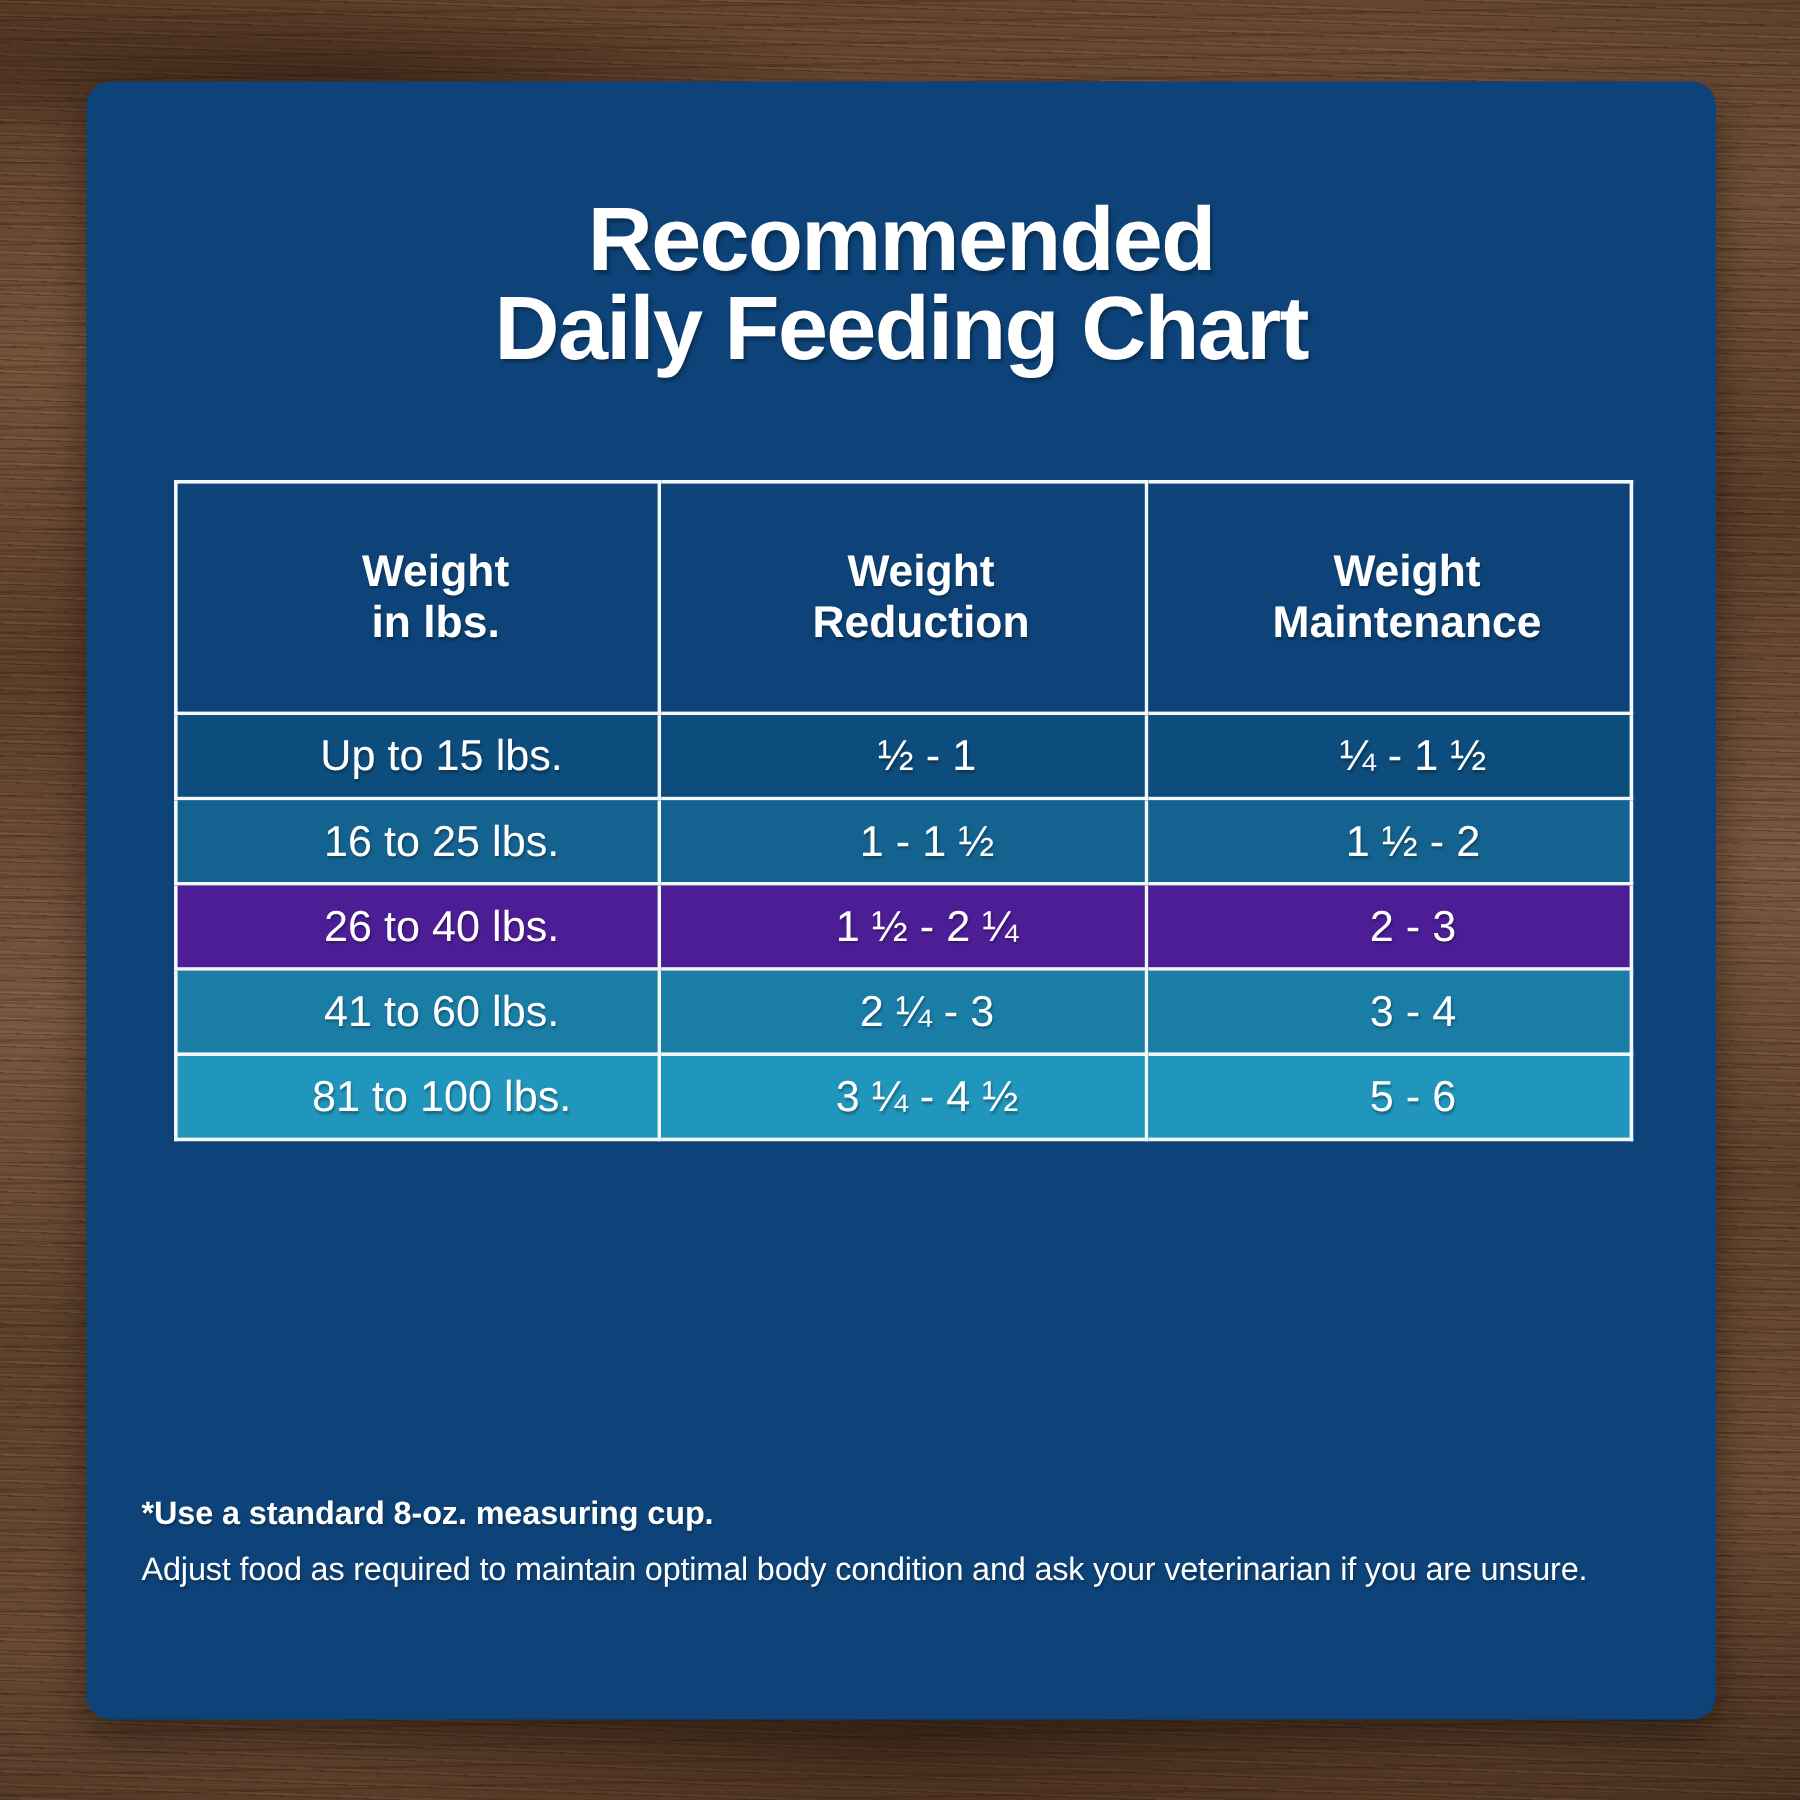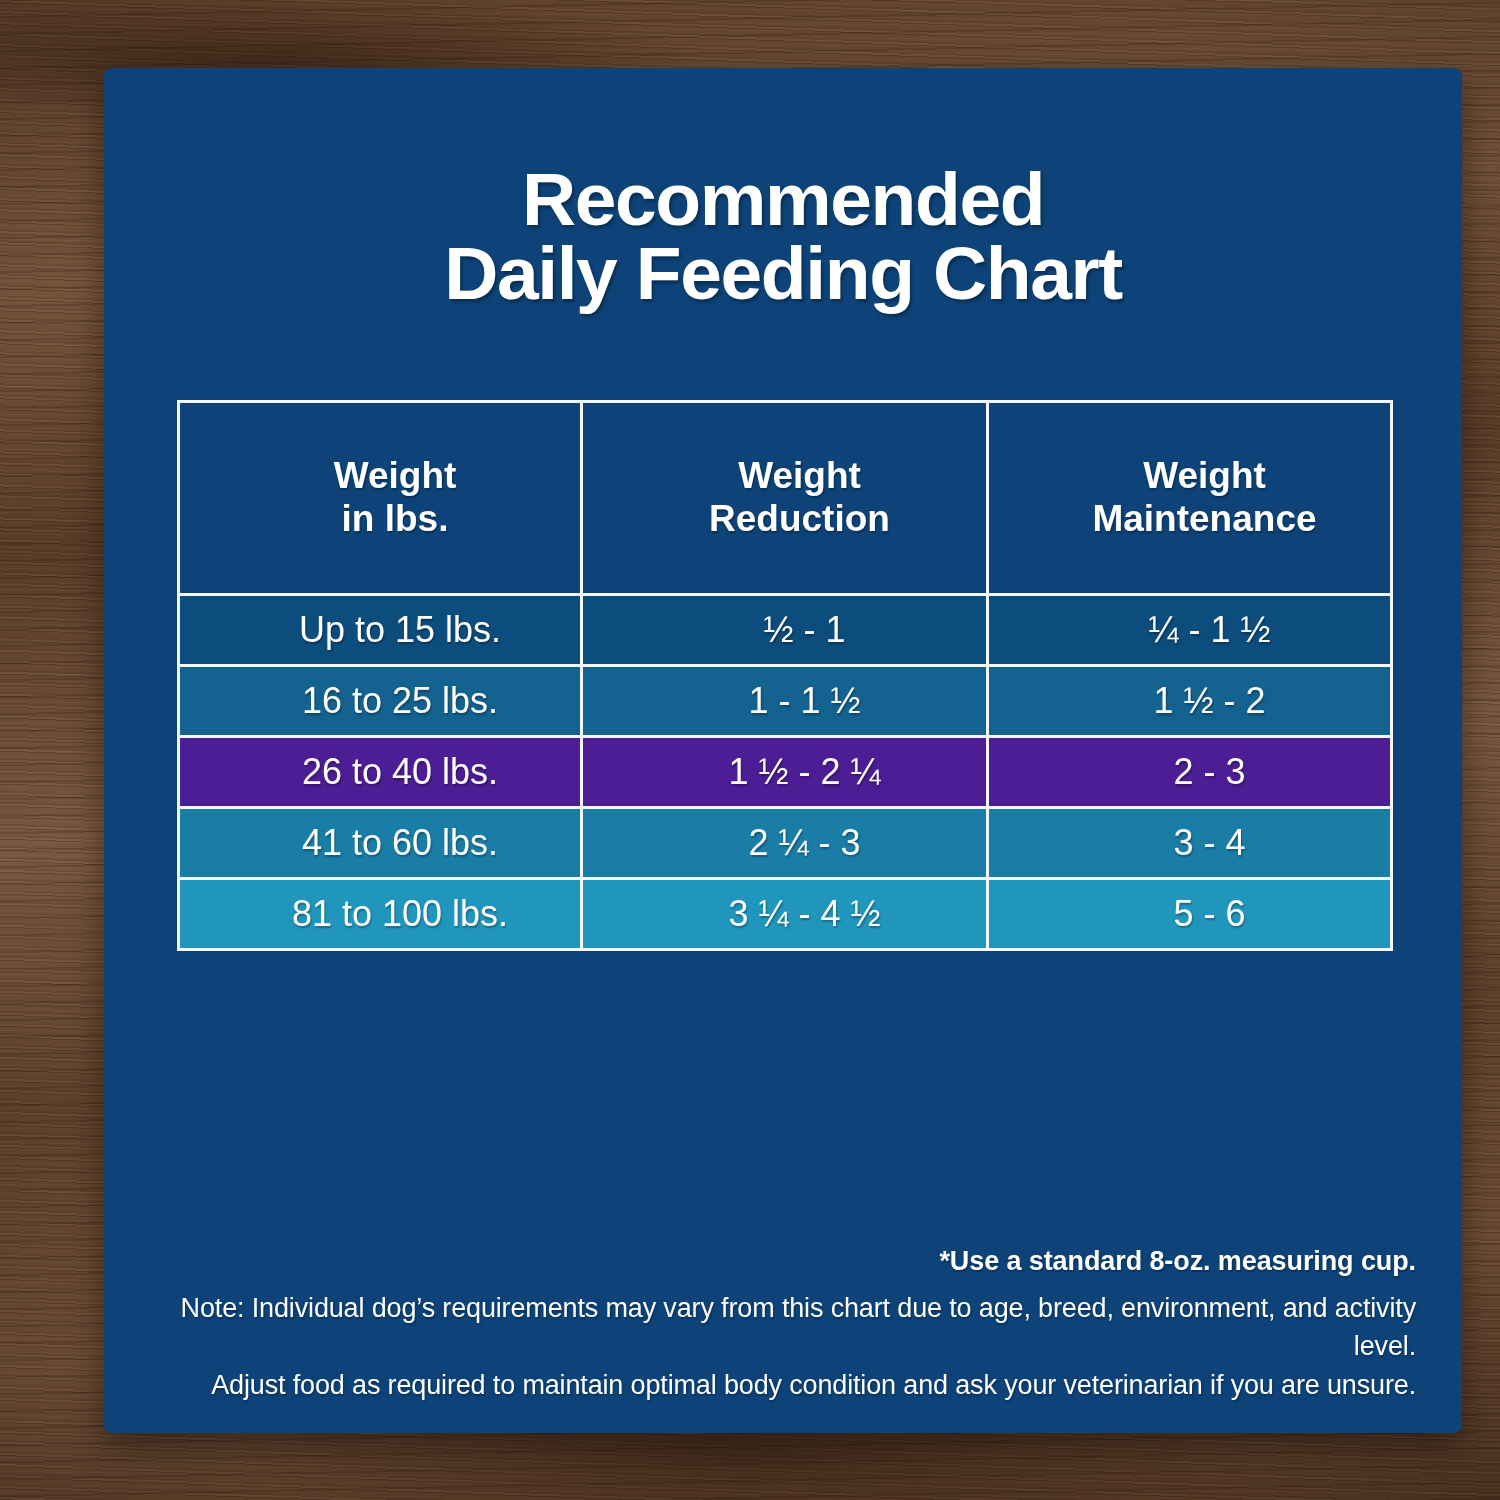--- a/index.html
+++ b/index.html
@@ -52,24 +52,23 @@
   }
 
   
   #card {
     position: absolute;
     left: 72px;
     top: 68px;
     width: 1358px;
     height: 1365px;
     background: #0d4378;
-    border-radius: 8px;
+    border-radius: 20px;
     box-shadow: 0 14px 34px rgba(0,0,0,.42);
     overflow: hidden;
-    margin-left: 32px;
   }
 
   
   #title {
     margin-top: 94px;
     text-align: center;
     color: #ffffff;
     font-weight: 700;
     font-size: 75px;
     line-height: 0.99;
@@ -132,21 +131,21 @@
   tr.r4 td { background: #1e8ab2; }
   tr.r5 td { background: #2196bc; }
   tr.r6 td { background: #2aa8ca; }
 
   
   #footnotes {
     position: absolute;
     left: 0;
     right: 0;
     top: 1178px;
-    text-align: right;
+    text-align: left;
     color: #ffffff;
     padding: 0 46px;
   }
   #footnote-cup {
     font-weight: 700;
     font-size: 27px;
     letter-spacing: -0.1px;
     text-shadow: 1px 2px 2px rgba(0,0,0,.28);
     margin-bottom: 12px;
   }
@@ -217,17 +216,16 @@
       <tr class="r5">
         <td>81 to 100 lbs.</td>
         <td>3 ¼ - 4 ½</td>
         <td>5 - 6</td>
       </tr>
     </tbody>
   </table>
 
   <div id="footnotes">
     <div id="footnote-cup">*Use a standard 8-oz. measuring cup.</div>
-    <div class="footnote-note">Note: Individual dog’s requirements may vary from this chart due to age, breed, environment, and activity level.</div>
     <div class="footnote-note">Adjust food as required to maintain optimal body condition and ask your veterinarian if you are unsure.</div>
   </div>
 
 </div>
 
 </body></html>

